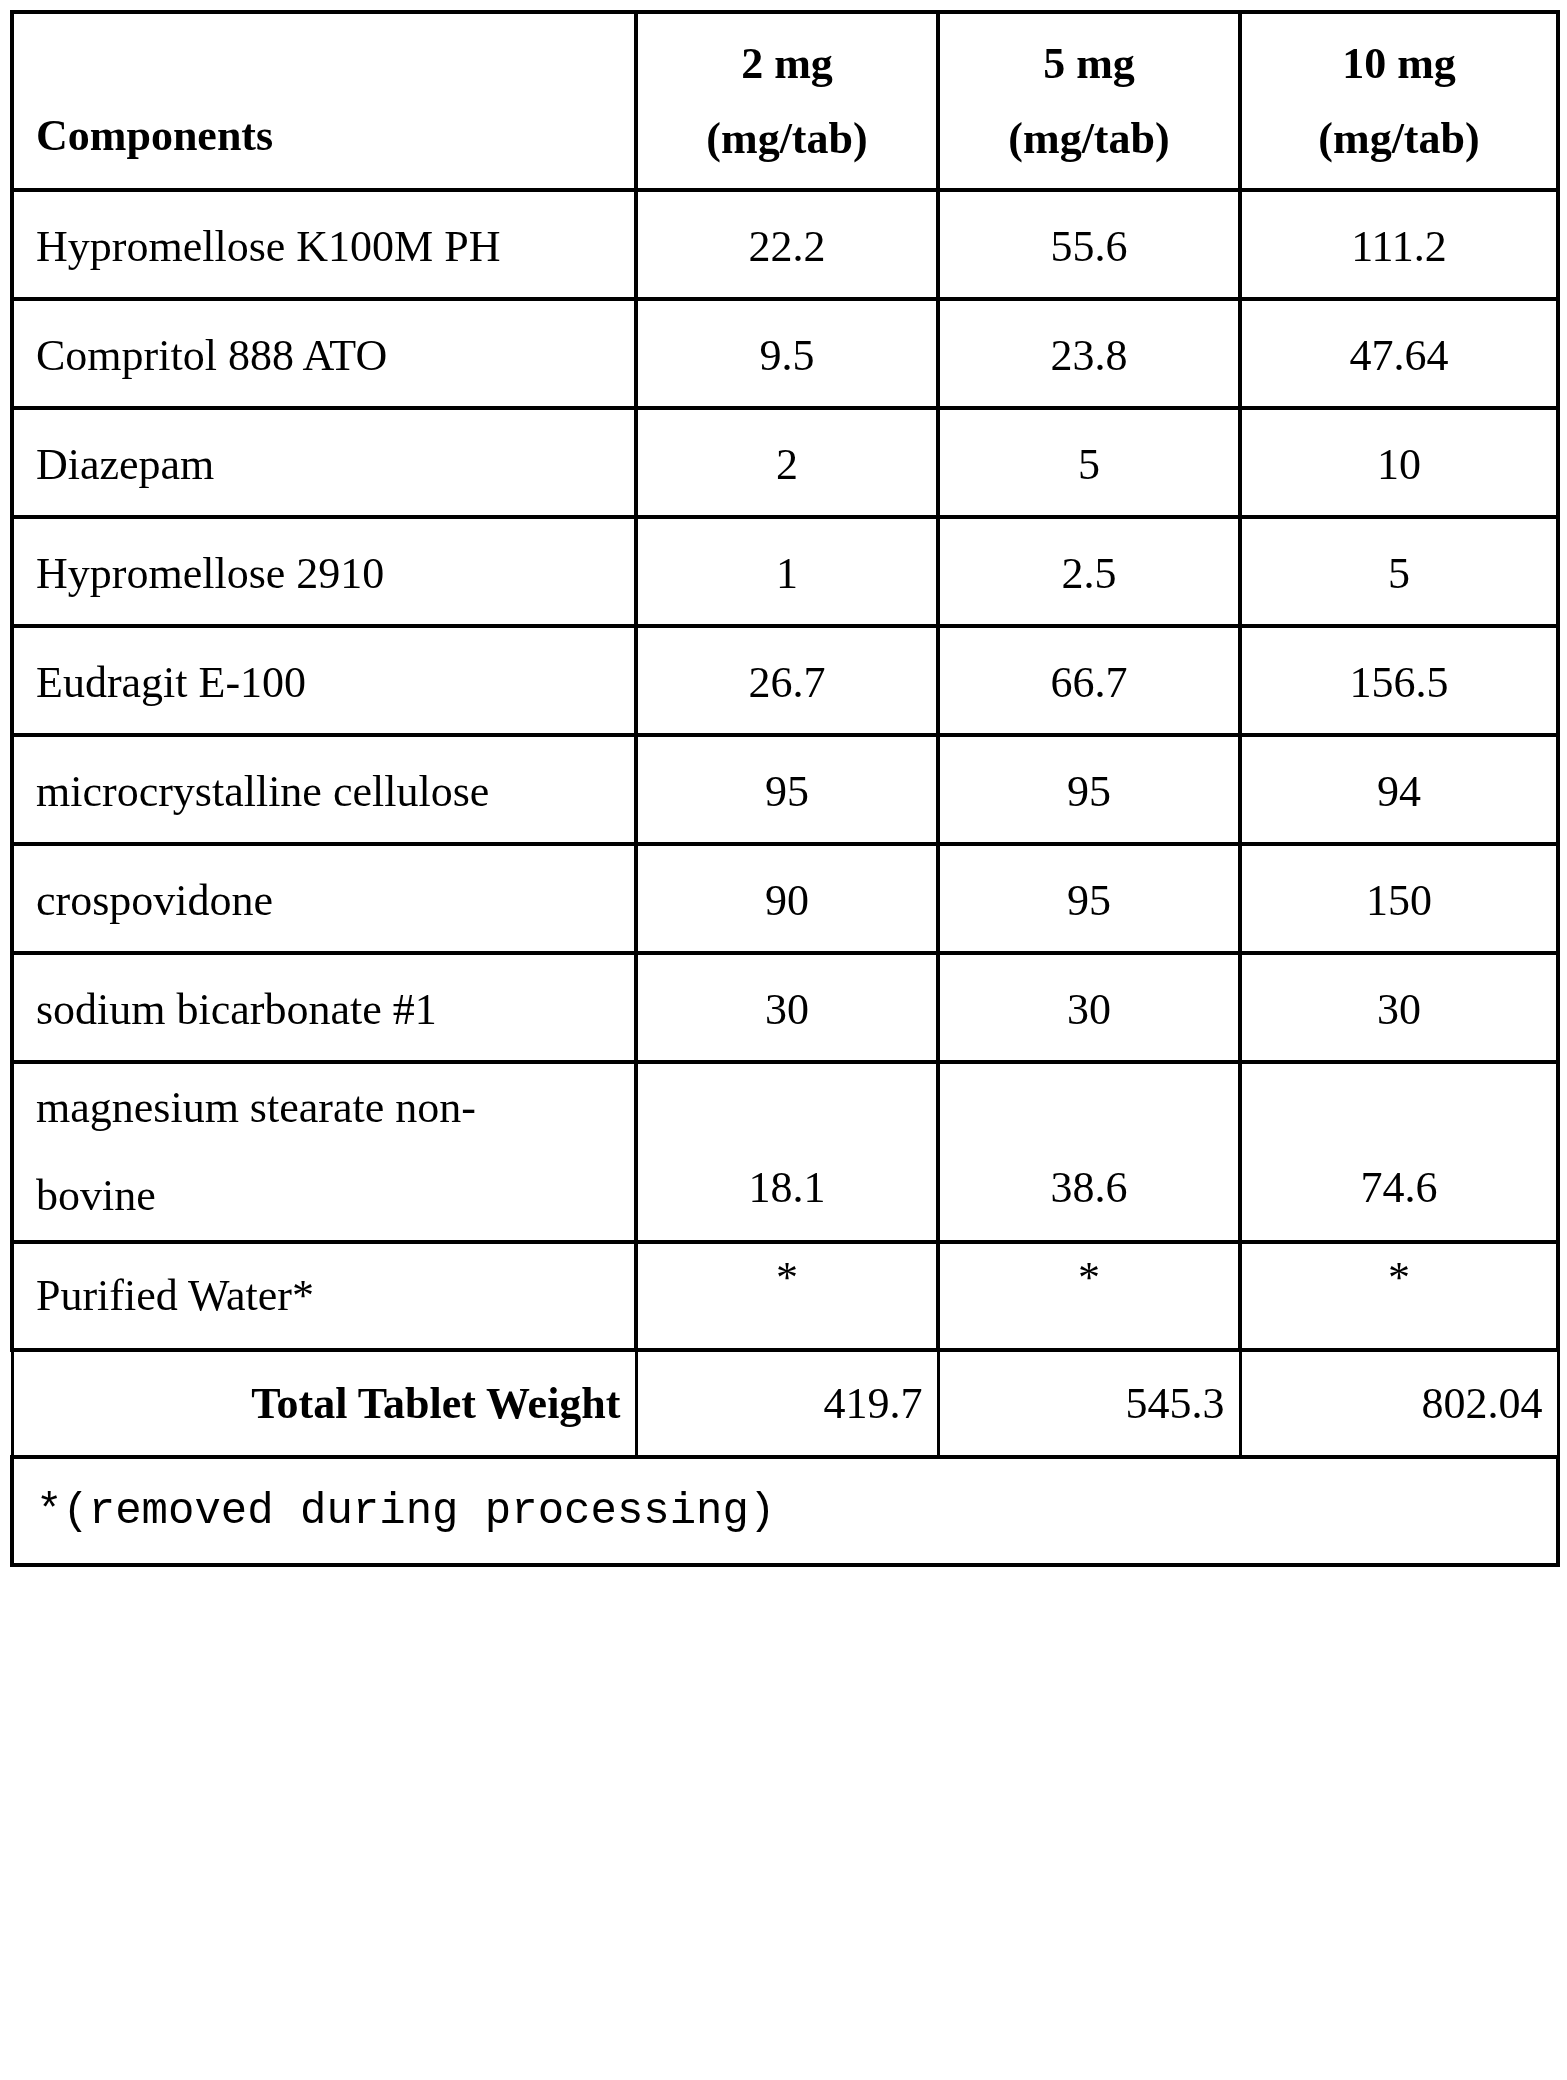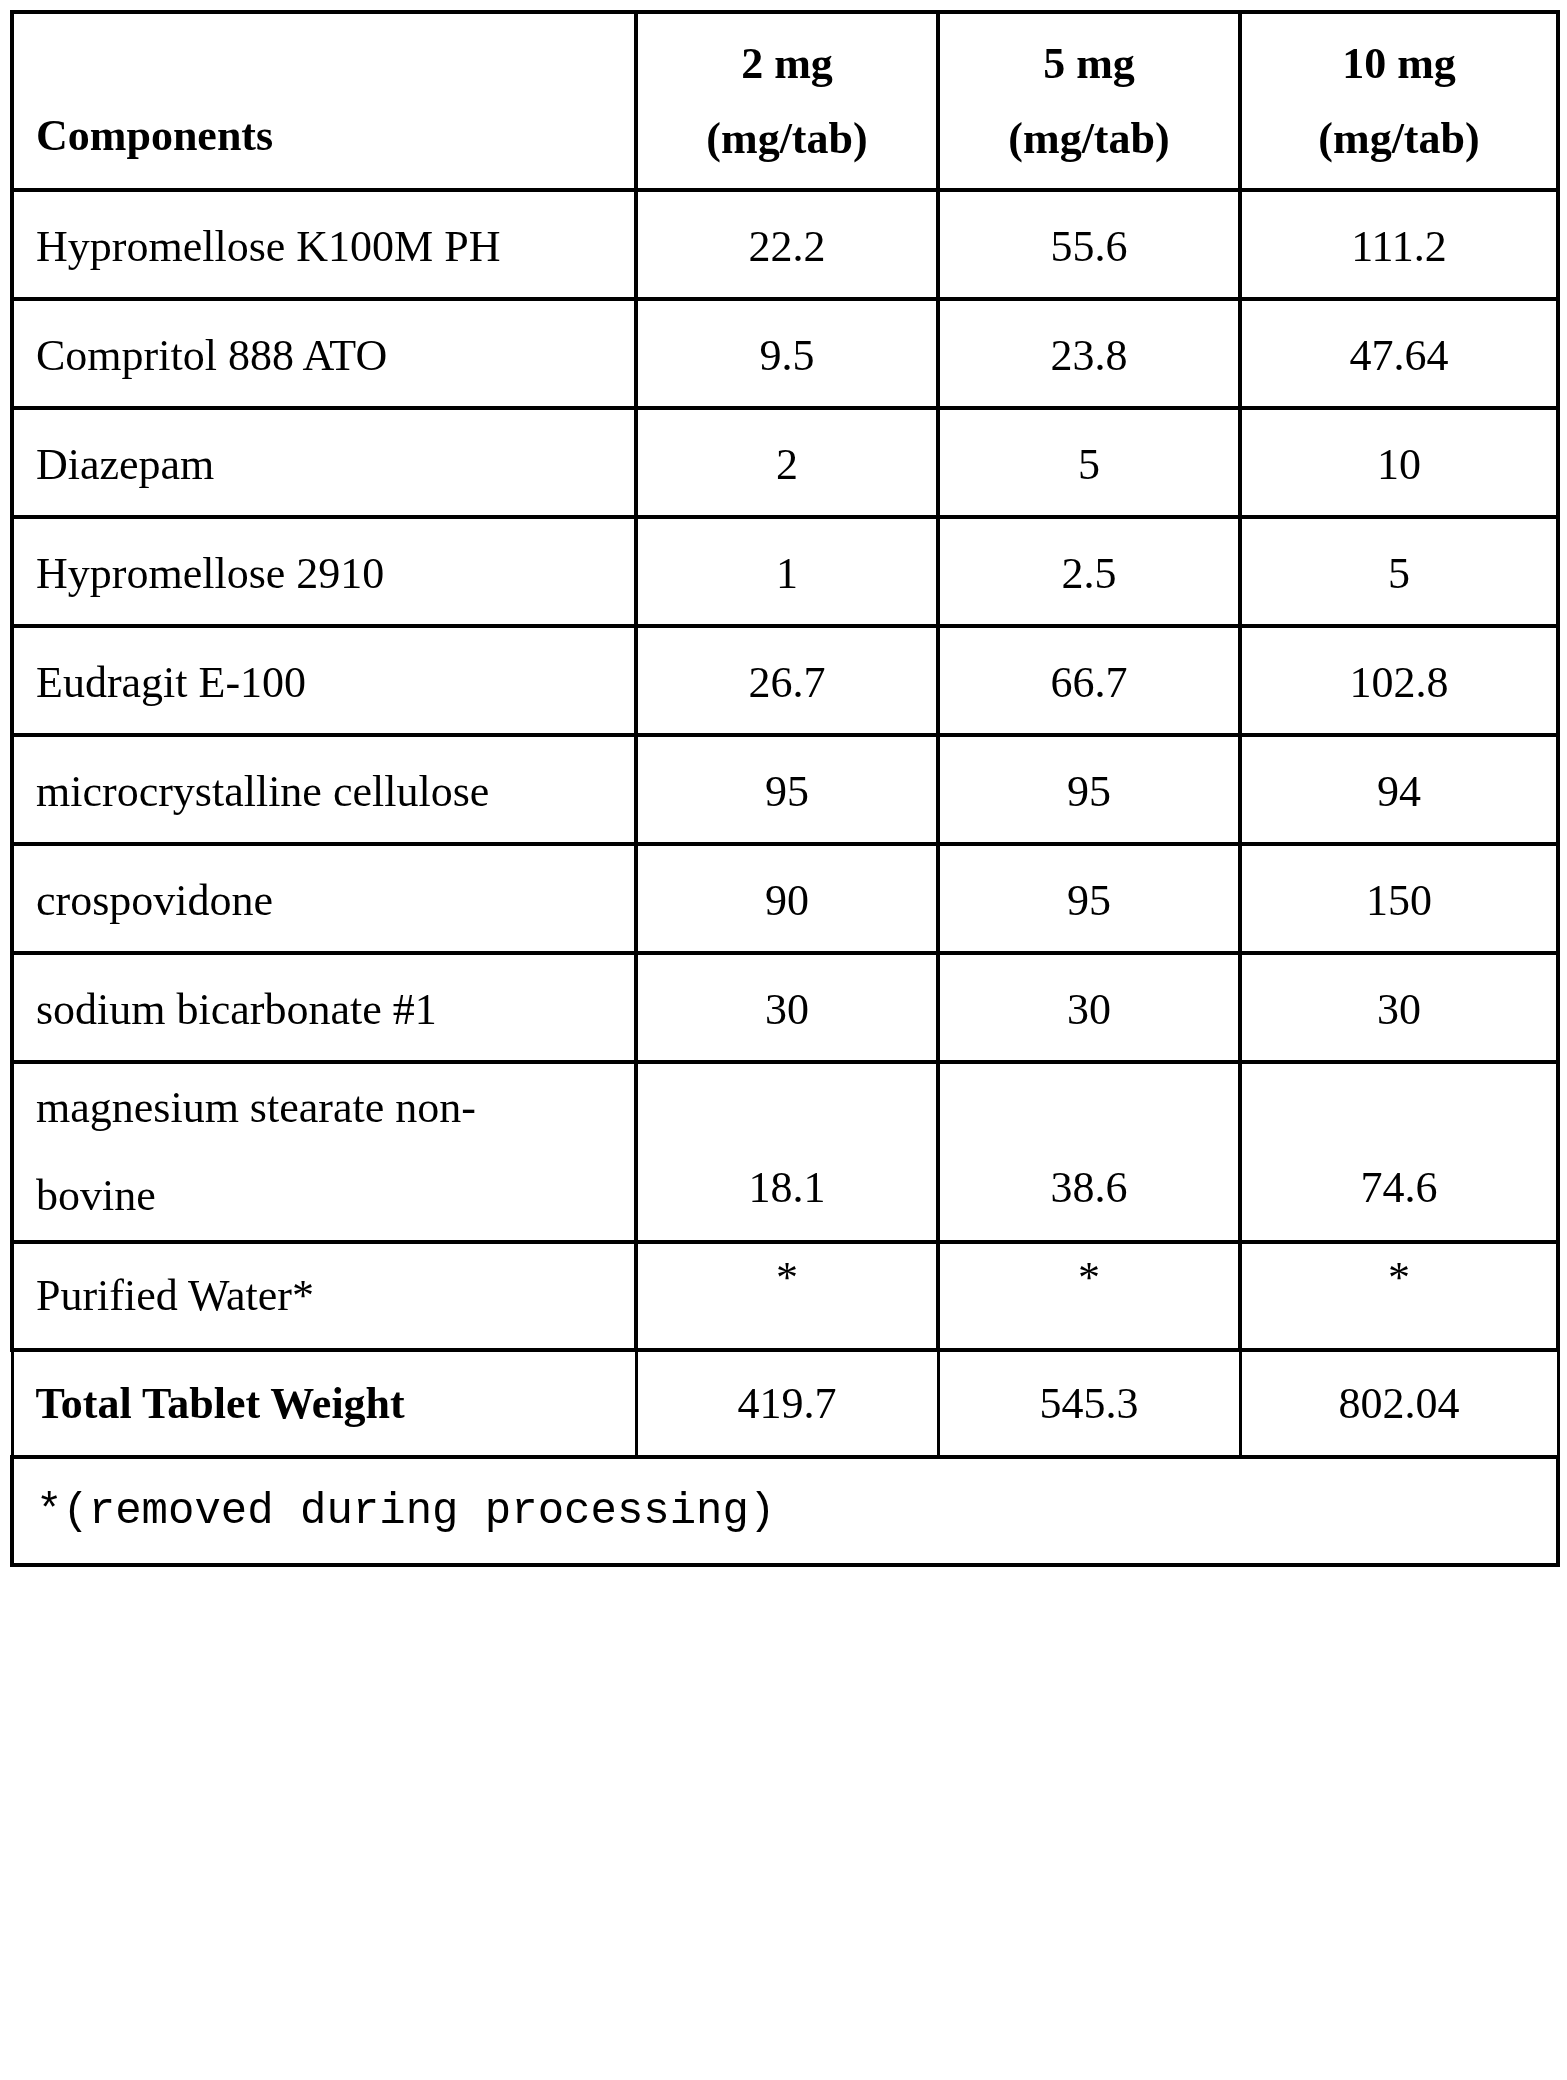--- a/index.html
+++ b/index.html
@@ -29,21 +29,21 @@
   tr.r1 td { vertical-align: middle; padding-top: 4px !important; }
   tr.r2 { height: 177px; }
   tr.r2 td { line-height: 88px; }
   tr.r2 td.bot { vertical-align: bottom; padding-bottom: 8px !important; }
   tr.r2 td.top { vertical-align: top; padding-top: 0 !important; }
   tr.r2 td.star { vertical-align: top; padding-top: 12px !important; line-height: 44px; }
   tr.rw { height: 108px; }
   tr.rw td.name { vertical-align: middle; }
   tr.rw td.star { vertical-align: top; padding-top: 12px !important; line-height: 44px; }
   tr.total { height: 107px; }
-  tr.total td { border-width: 3px; vertical-align: middle; }
+  tr.total td { border-width: 3px; vertical-align: middle; text-align: right; }
   tr.total td.name { font-weight: bold; }
   tr.foot { height: 108px; }
   tr.foot td { vertical-align: middle; text-align: left; padding-left: 22px; font-family: Liberation Mono, monospace; }
 </style>
 </head>
 <body>
 
 <table class="formula">
   <colgroup>
       <col class="c0">
@@ -89,21 +89,21 @@
   <tr class="r1">
     <td class="name">Hypromellose 2910</td>
     <td class="num">1</td>
     <td class="num">2.5</td>
     <td class="num">5</td>
   </tr>
   <tr class="r1">
     <td class="name">Eudragit E-100</td>
     <td class="num">26.7</td>
     <td class="num">66.7</td>
-    <td class="num">102.8</td>
+    <td class="num">156.5</td>
   </tr>
   <tr class="r1">
     <td class="name">microcrystalline cellulose</td>
     <td class="num">95</td>
     <td class="num">95</td>
     <td class="num">94</td>
   </tr>
   <tr class="r1">
     <td class="name">crospovidone</td>
     <td class="num">90</td>

